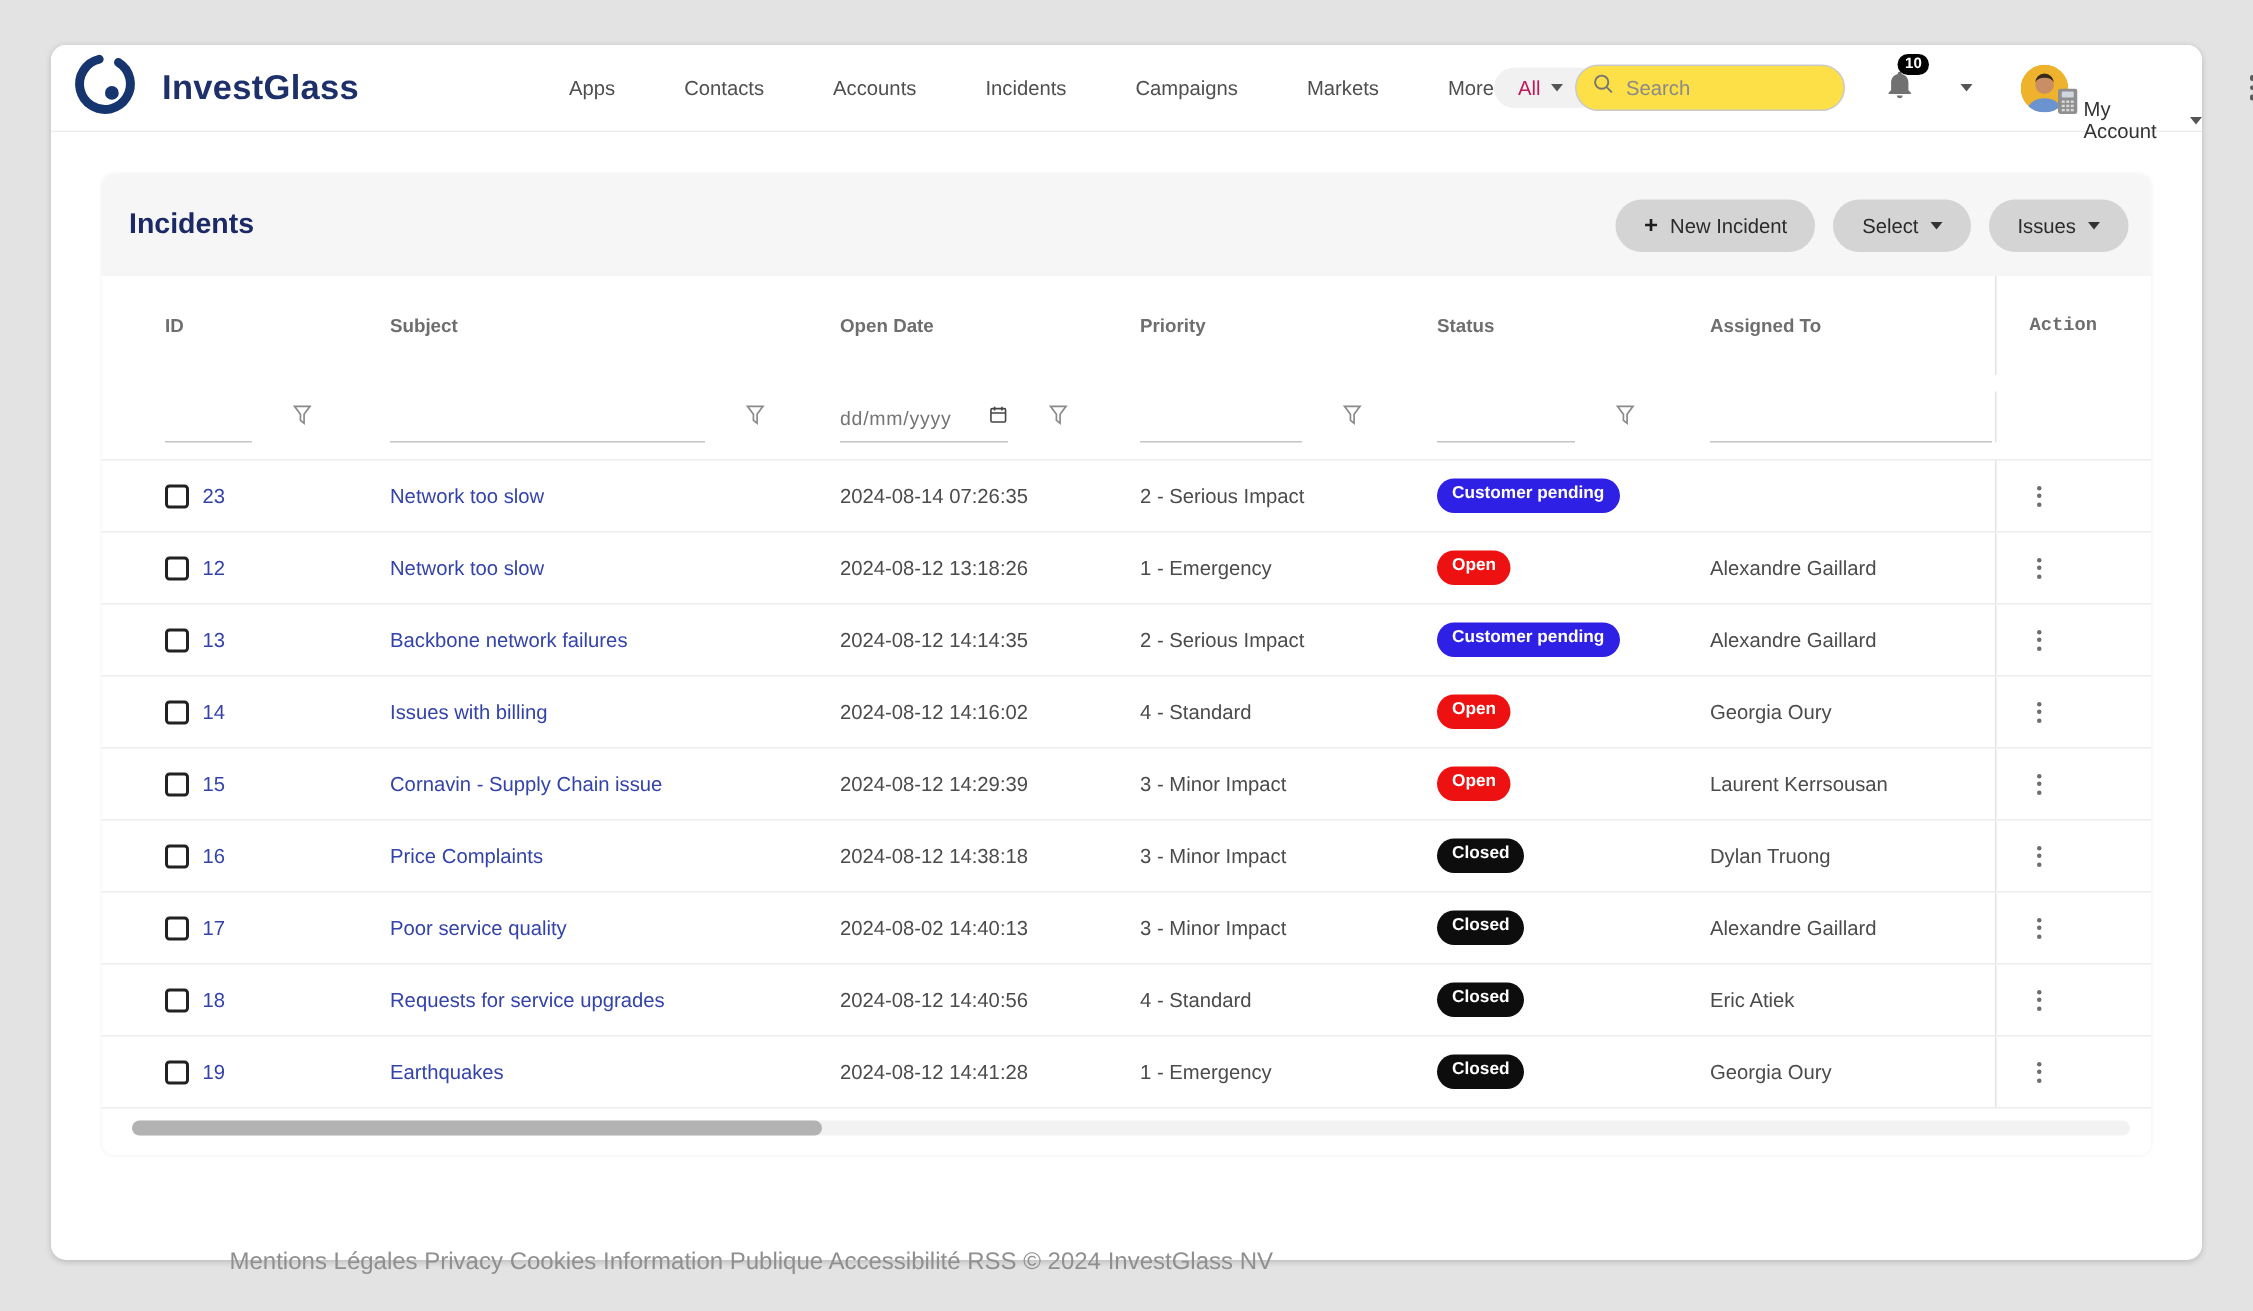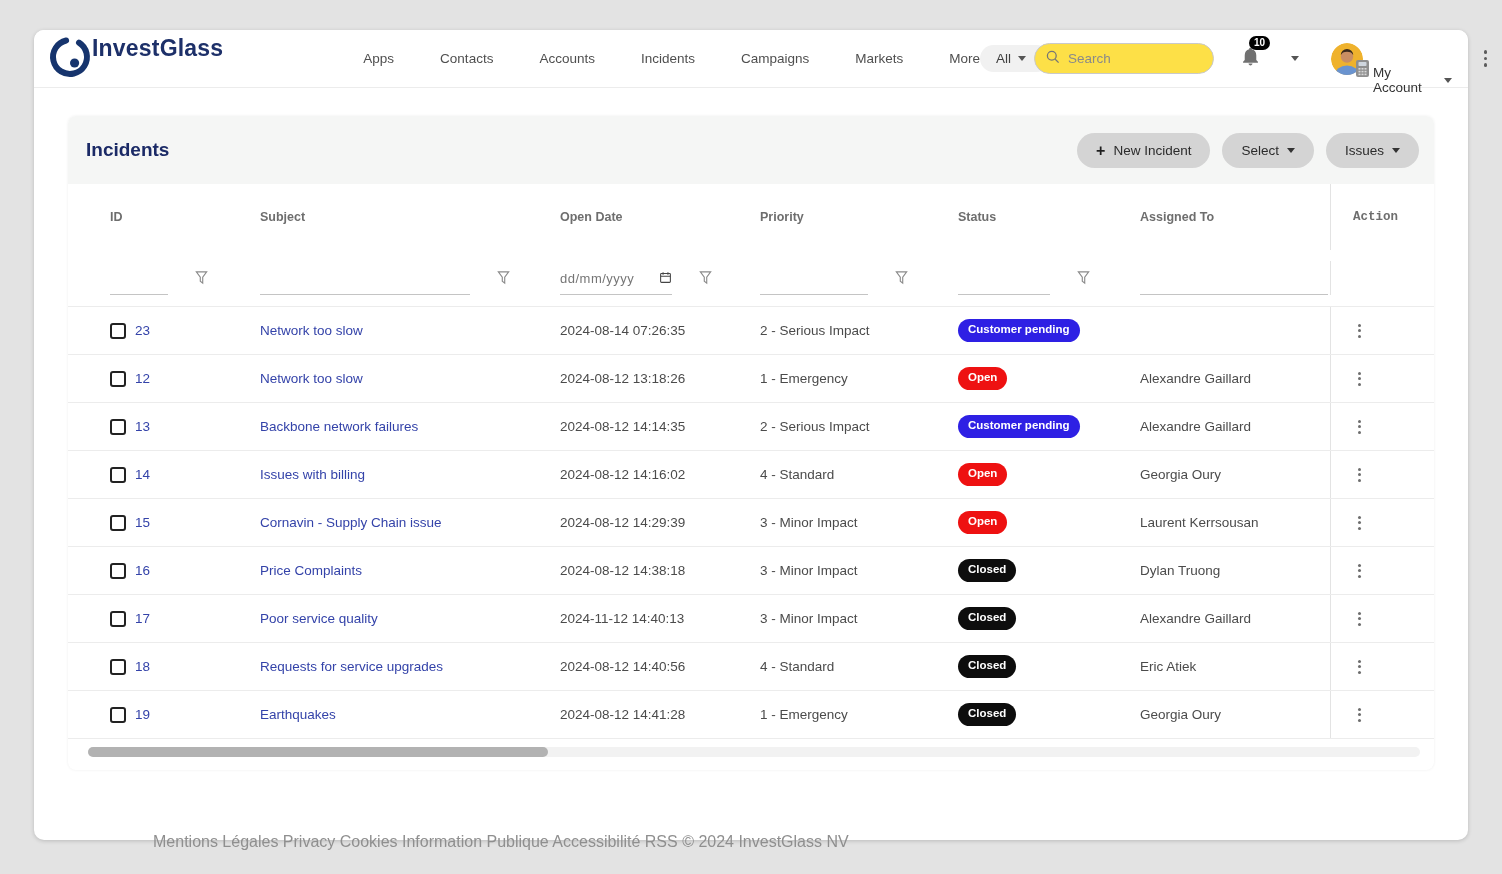--- a/index.html
+++ b/index.html
@@ -5,28 +5,28 @@
   * { margin:0; padding:0; box-sizing:border-box; }
   html,body { width:1502px; height:874px; overflow:hidden;
     font-family:"Liberation Sans","DejaVu Sans",sans-serif; background:#e3e3e3; }
 
   .card { position:absolute; left:34px; top:30px; width:1434px; height:810px;
     background:#fff; border-radius:10px; box-shadow:0 1px 4px rgba(0,0,0,.18); }
 
   
   .navbar { height:58px; display:flex; align-items:center; padding:0 20px 0 14px;
     border-bottom:1px solid #ececec; border-radius:10px 10px 0 0; background:#fff; }
-  .logo { display:flex; align-items:flex-start; gap:0; }
+  .logo { display:flex; align-items:center; gap:16px; }
   .logo-text { font-size:23px; font-weight:600; color:#1d3069; letter-spacing:.2px; }
   .nav { display:flex; align-items:center; gap:46px; margin-left:140px; }
   .nav-item { font-size:13.5px; color:#4f4f4f; cursor:pointer; white-space:nowrap; }
 
   .top-right { display:flex; align-items:center; margin-left:auto; }
   .scope-pill { background:#f1f1f1; border-radius:16px; padding:6px 24px 6px 16px;
-    font-size:13.5px; color:#404040; display:flex; align-items:center; gap:7px;
+    font-size:13.5px; color:#be185d; display:flex; align-items:center; gap:7px;
     margin-right:-16px; }
   .caret { width:0; height:0; border-left:4px solid transparent;
     border-right:4px solid transparent; border-top:5px solid #555; display:inline-block; }
   .searchbox { position:relative; z-index:2; width:194px; height:31px; background:#fde047;
     border:1px solid #c9c9c9; border-radius:16px; display:flex; align-items:center;
     padding:0 10px; gap:7px; }
   .searchbox input { border:none; outline:none; width:130px; font-size:13.5px;
     color:#444; background:transparent; font-family:inherit; }
   .searchbox input::placeholder { color:#8a8a8a; }
 
@@ -377,21 +377,21 @@
             </span>
         </div>
       </div>
 
       <div class="grid-row trow">
         <div class="cell idcell">
           <span class="checkbox"></span>
           <a class="link">17</a>
         </div>
         <div class="cell"><a class="link">Poor service quality</a></div>
-        <div class="cell"><span>2024-11-12 14:40:13</span></div>
+        <div class="cell"><span>2024-08-02 14:40:13</span></div>
         <div class="cell"><span>3 - Minor Impact</span></div>
         <div class="cell"><span class="badge" style="background: rgb(13, 13, 13);">Closed</span></div>
         <div class="cell"><span>Alexandre Gaillard</span></div>
         <div class="cell cell-action-col">
           <span class="kebab">
               <i></i>
               <i></i>
               <i></i>
             </span>
         </div>

